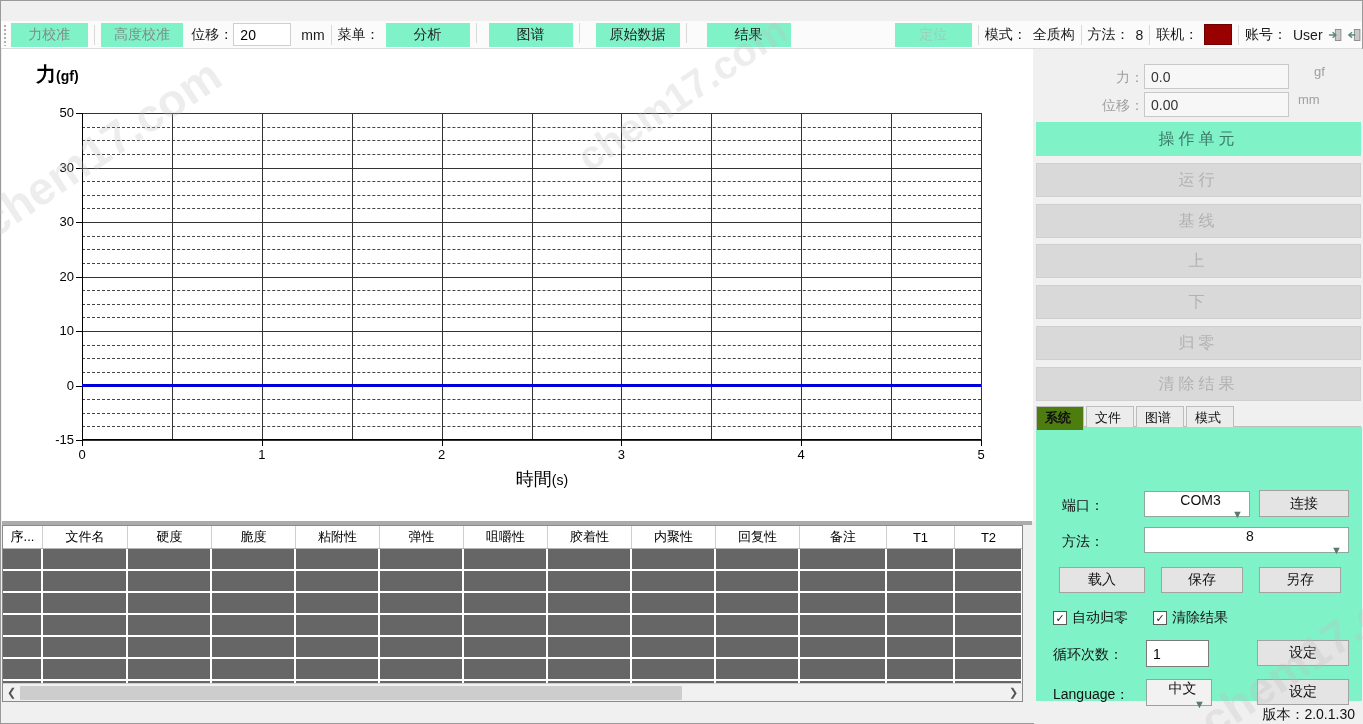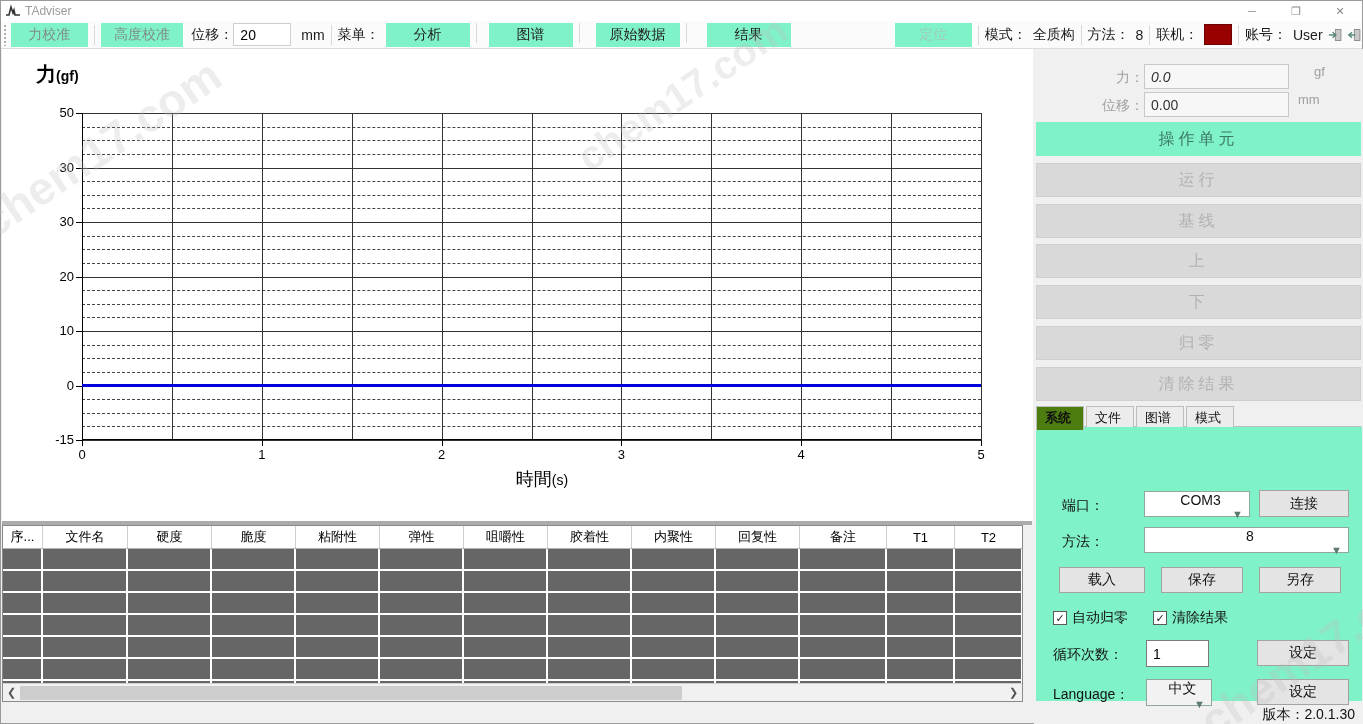--- a/index.html
+++ b/index.html
@@ -102,31 +102,20 @@
   .version { position:absolute; right:8px; top:657px; font-size:14px; color:#111; }
 
   .watermark { position:absolute; font-size:46px; font-weight:bold; color:rgba(190,190,190,0.28);
                transform:rotate(-34deg); white-space:nowrap; pointer-events:none; }
 </style>
 </head>
 <body>
 
 <div class="app">
 
-  <div class="titlebar">
-    <svg class="app-logo" viewBox="0 0 16 14">
-      <polyline points="1,11 4,11 6,3 8,9 9,6 10,11 15,11" fill="none" stroke="#333" stroke-width="1.6"></polyline>
-    </svg>
-    <span class="app-title">TAdviser</span>
-    <div class="win-controls">
-      <div class="win-btn">─</div>
-      <div class="win-btn">❐</div>
-      <div class="win-btn">✕</div>
-    </div>
-  </div>
 
   <div class="toolbar">
     <div class="grip"></div>
     <div class="tb-btn tb-teal dim" style="width:82px">力校准</div>
     <div class="tb-sep"></div>
     <div class="tb-btn tb-teal dim" style="width:88px">高度校准</div>
     <span class="tb-label" style="margin-left:8px">位移：</span>
     <input class="tb-input" value="20" style="">
     <span class="tb-label" style="margin-left:10px">mm</span>
     <div class="tb-sep"></div>
@@ -367,21 +356,21 @@
       </div>
     <div class="hscroll">
       <div class="hs-arrow">❮</div>
       <div class="hs-thumb"></div>
       <div class="hs-arrow" style="margin-left:auto">❯</div>
     </div>
   </div>
 
   <div class="rpanel">
     <span class="ro-label" style="left:40px;top:20px">力：</span>
-    <input class="ro-input" style="left: 110px; top: 15px; font-style: italic;" value="0.0">
+    <input class="ro-input" style="left: 110px; top: 15px;" value="0.0">
     <span class="ro-unit" style="left:280px;top:15px">gf</span>
     <span class="ro-label" style="left:40px;top:48px">位移：</span>
     <input class="ro-input" style="left: 110px; top: 43px;" value="0.00">
     <span class="ro-unit" style="left:264px;top:43px">mm</span>
 
     <div id="big-buttons">
         <div class="big-btn on" style="top: 73px;">操作单元</div>
         <div class="big-btn off" style="top: 114px;">运行</div>
         <div class="big-btn off" style="top: 155px;">基线</div>
         <div class="big-btn off" style="top: 195px;">上</div>

